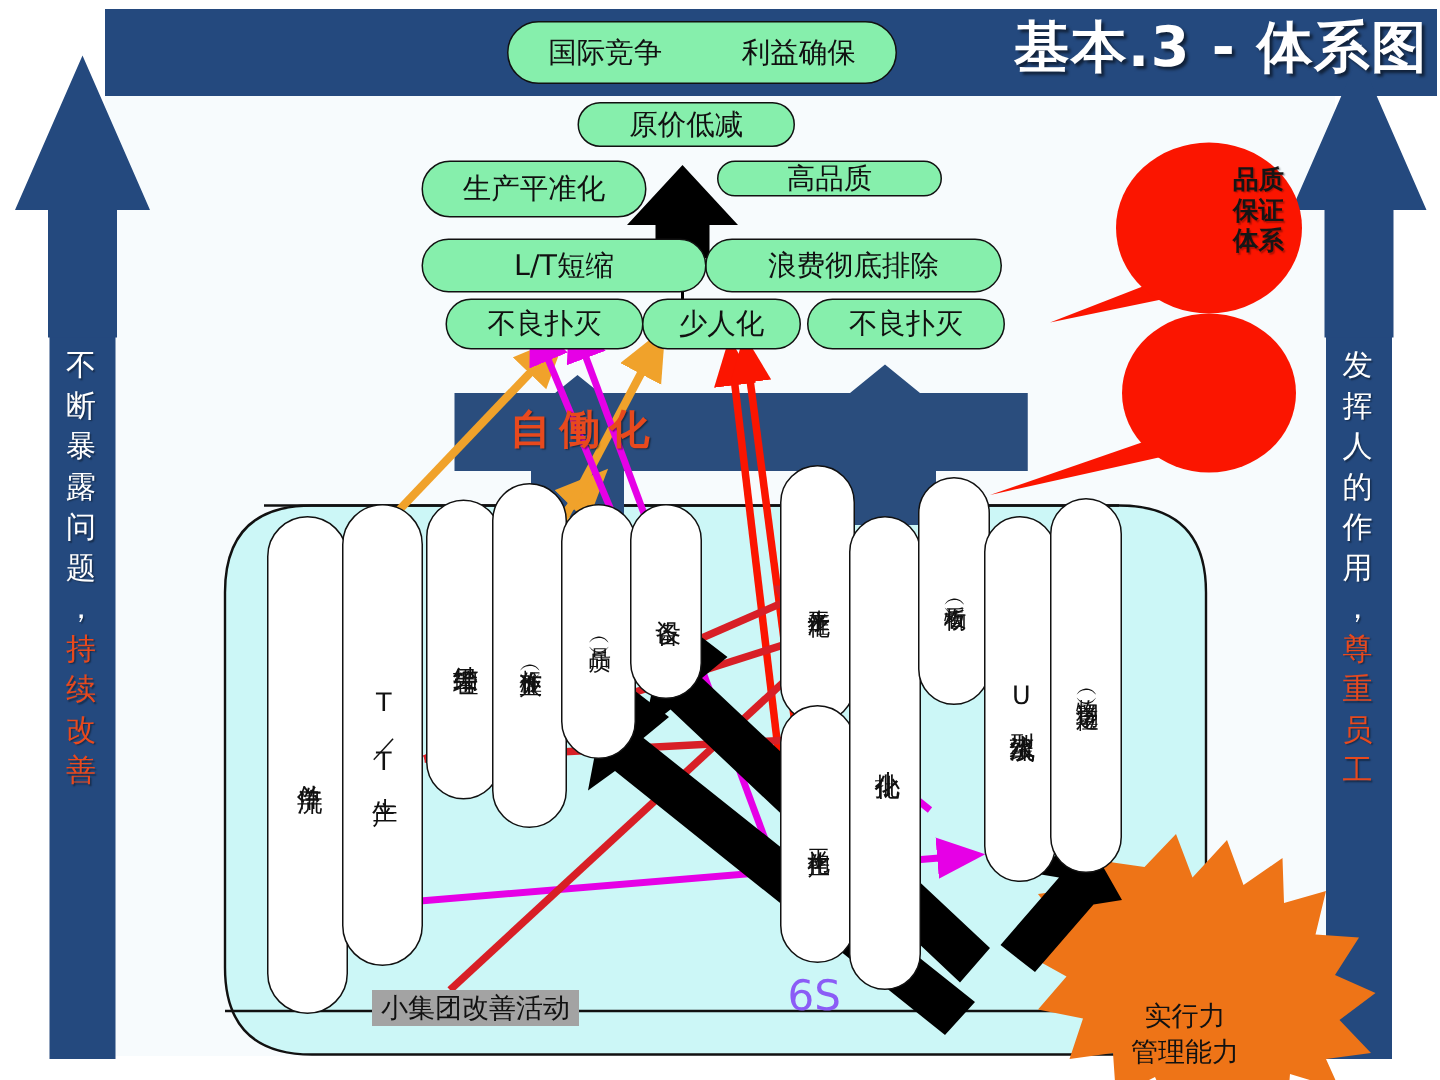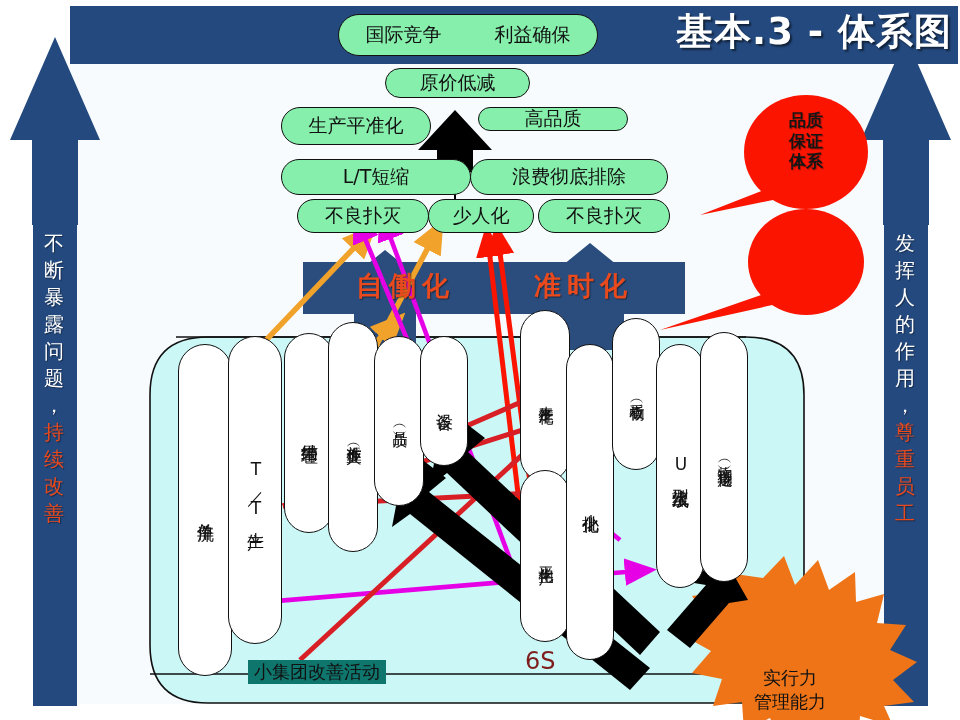--- a/index.html
+++ b/index.html
@@ -63,46 +63,46 @@
   .bandlbl{
     position:absolute;
     font-size:27px;font-weight:bold;color:#e8491d;
     letter-spacing:6px;
     text-shadow:1px 1px 1px rgba(0,0,0,.45);
     font-family:"DejaVu Sans","Liberation Sans",sans-serif;
   }
 
   
   .callout-txt{
-    position:absolute;text-align:center;color:#151515;
+    position:absolute;text-align:right;color:#151515;
     font-size:17px;font-weight:bold;line-height:1.22;
     font-family:"DejaVu Sans","Liberation Sans",sans-serif;
     text-shadow:1px 1px 1px rgba(0,0,0,.30);
   }
   
   .burst-txt{
     position:absolute;text-align:center;color:#111;
     font-size:18px;line-height:1.32;
     font-family:"DejaVu Sans","Liberation Sans",sans-serif;
   }
   
   .cap{
     position:absolute;background:#86efac;border:1.7px solid #111;
     border-radius:999px;box-sizing:border-box;
     display:flex;align-items:center;justify-content:center;
     font-size:19px;color:#111;white-space:nowrap;
   }
   .cap.dual{justify-content:space-around;}
   .cap span{padding:0 6px;}
   .footlbl{
-    position:absolute;background:#0f766e;
+    position:absolute;background:#a3a3a3;
     font-size:18px;color:#111;padding:0 6px;white-space:nowrap;
   }
   .sixs{
-    position:absolute;font-size:24px;color:#7f1d1d;font-weight:normal;
+    position:absolute;font-size:28px;color:#8b5cf6;font-weight:normal;
     font-family:"DejaVu Sans","Liberation Sans",sans-serif;
   }
 </style>
 </head>
 <body>
 
 <div id="stage">
 
   <svg id="svgroot" viewBox="0 0 960 720">
     <defs>
@@ -223,22 +223,21 @@
   <div class="cap" style="left:281px;top:107px;width:150px;height:38px;">生产平准化</div>
   <div class="cap" style="left:478px;top:107px;width:150px;height:24px;">高品质</div>
 
   <div class="cap" style="left:470px;top:159px;width:198px;height:36px;">浪费彻底排除</div>
   <div class="cap" style="left:281px;top:159px;width:190px;height:36px;">L/T短缩</div>
 
   <div class="cap" style="left:297px;top:199px;width:132px;height:34px;">不良扑灭</div>
   <div class="cap" style="left:428px;top:199px;width:106px;height:34px;">少人化</div>
   <div class="cap" style="left:538px;top:199px;width:132px;height:34px;">不良扑灭</div>
 
-  <div class="bandlbl" style="left:356px;top:268px;font-family:Liberation Serif, serif;">自働化</div>
-  <div class="bandlbl" style="left:534px;top:268px;">准时化</div>
+  <div class="bandlbl" style="left:340px;top:268px;font-family:Liberation Serif, serif;">自働化</div>
 
   <div class="callout-txt" style="left:756px;top:110px;width:100px;">
     <div>品质</div>
     <div>保证</div>
     <div>体系</div>
   </div>
 
   <div class="sidebanner" style="left:33px;top:224px;">
     <div id="sideL-white">
         <div class="sidechar">不</div>

